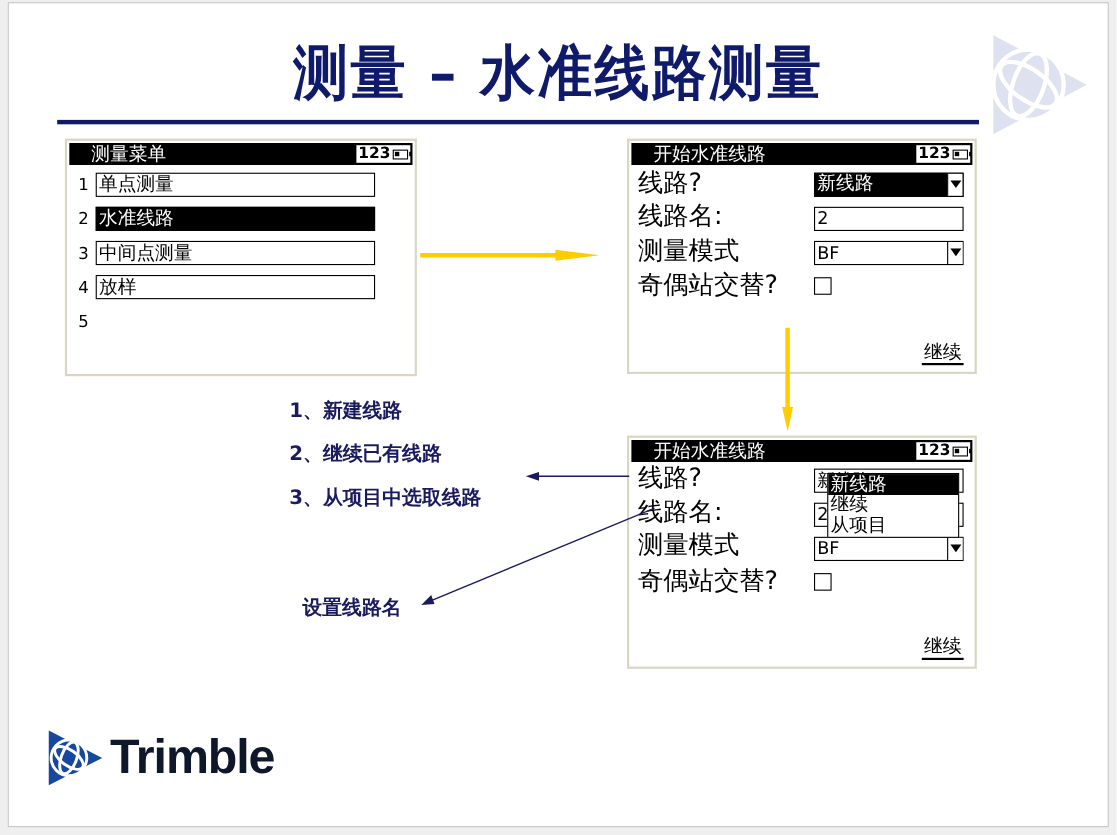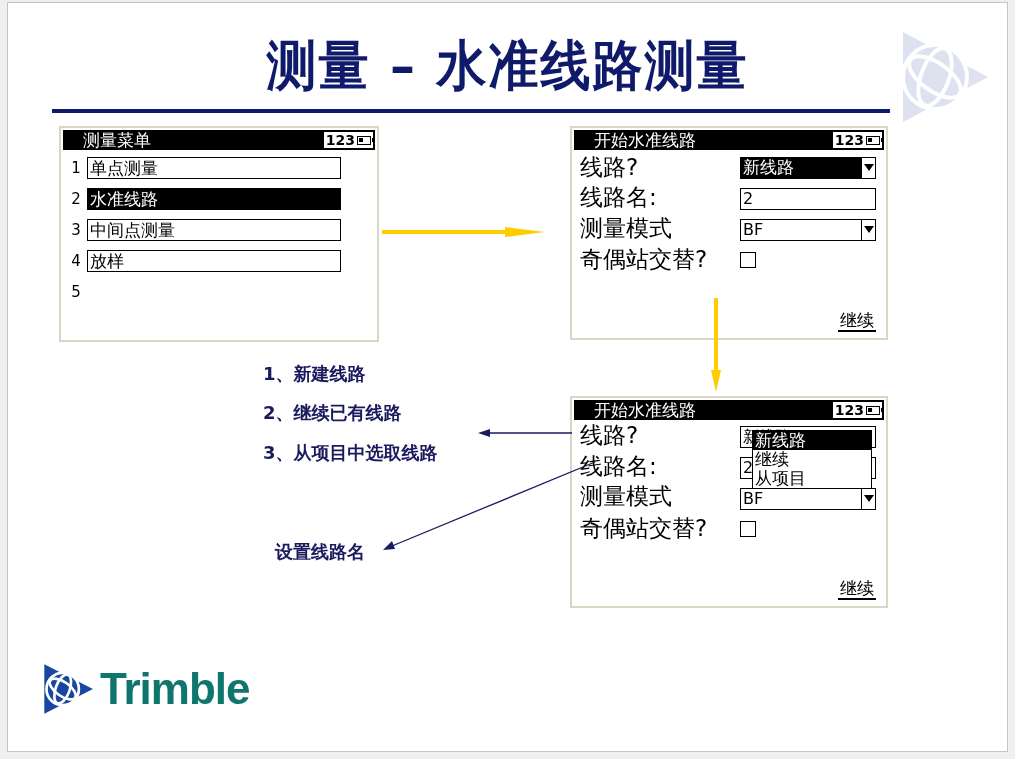--- a/index.html
+++ b/index.html
@@ -39,21 +39,21 @@
 
   .popup { position:absolute; left:180px; top:36px; width:120px; background:#fff; border:1.5px solid #000; box-sizing:border-box; }
   .popup div { font-size:17px; line-height:18px; padding-left:2px; height:19px; }
   .popup div.hl { background:#000; color:#fff; }
 
   .notes { position:absolute; left:228px; font-size:18px; font-weight:bold; color:#1a1a5e; line-height:26px;margin-left:35px; }
   .notes .n { font-family:"DejaVu Sans", sans-serif; font-weight:bold; }
   .setname { position:absolute; left:275px; top:540px; font-size:18px; font-weight:bold; color:#1a1a5e; }
 
   .trimble { position:absolute; left:38px; top:662px; display:flex; align-items:center; gap:4px; }
-  .trimble .wm { font-size:44px; font-weight:bold; color:#0f766e; font-family:"Liberation Sans", sans-serif; letter-spacing:-1px; }
+  .trimble .wm { font-size:44px; font-weight:bold; color:#0f172a; font-family:"Liberation Sans", sans-serif; letter-spacing:-1px; }
   svg.ov { position:absolute; left:0; top:0; }
 </style>
 </head>
 <body>
 
 <div class="slide">
   <div class="title">测量 – 水准线路测量</div>
   <div class="title-rule"></div>
 
   <svg class="corner-logo" viewBox="0 0 100 100">

